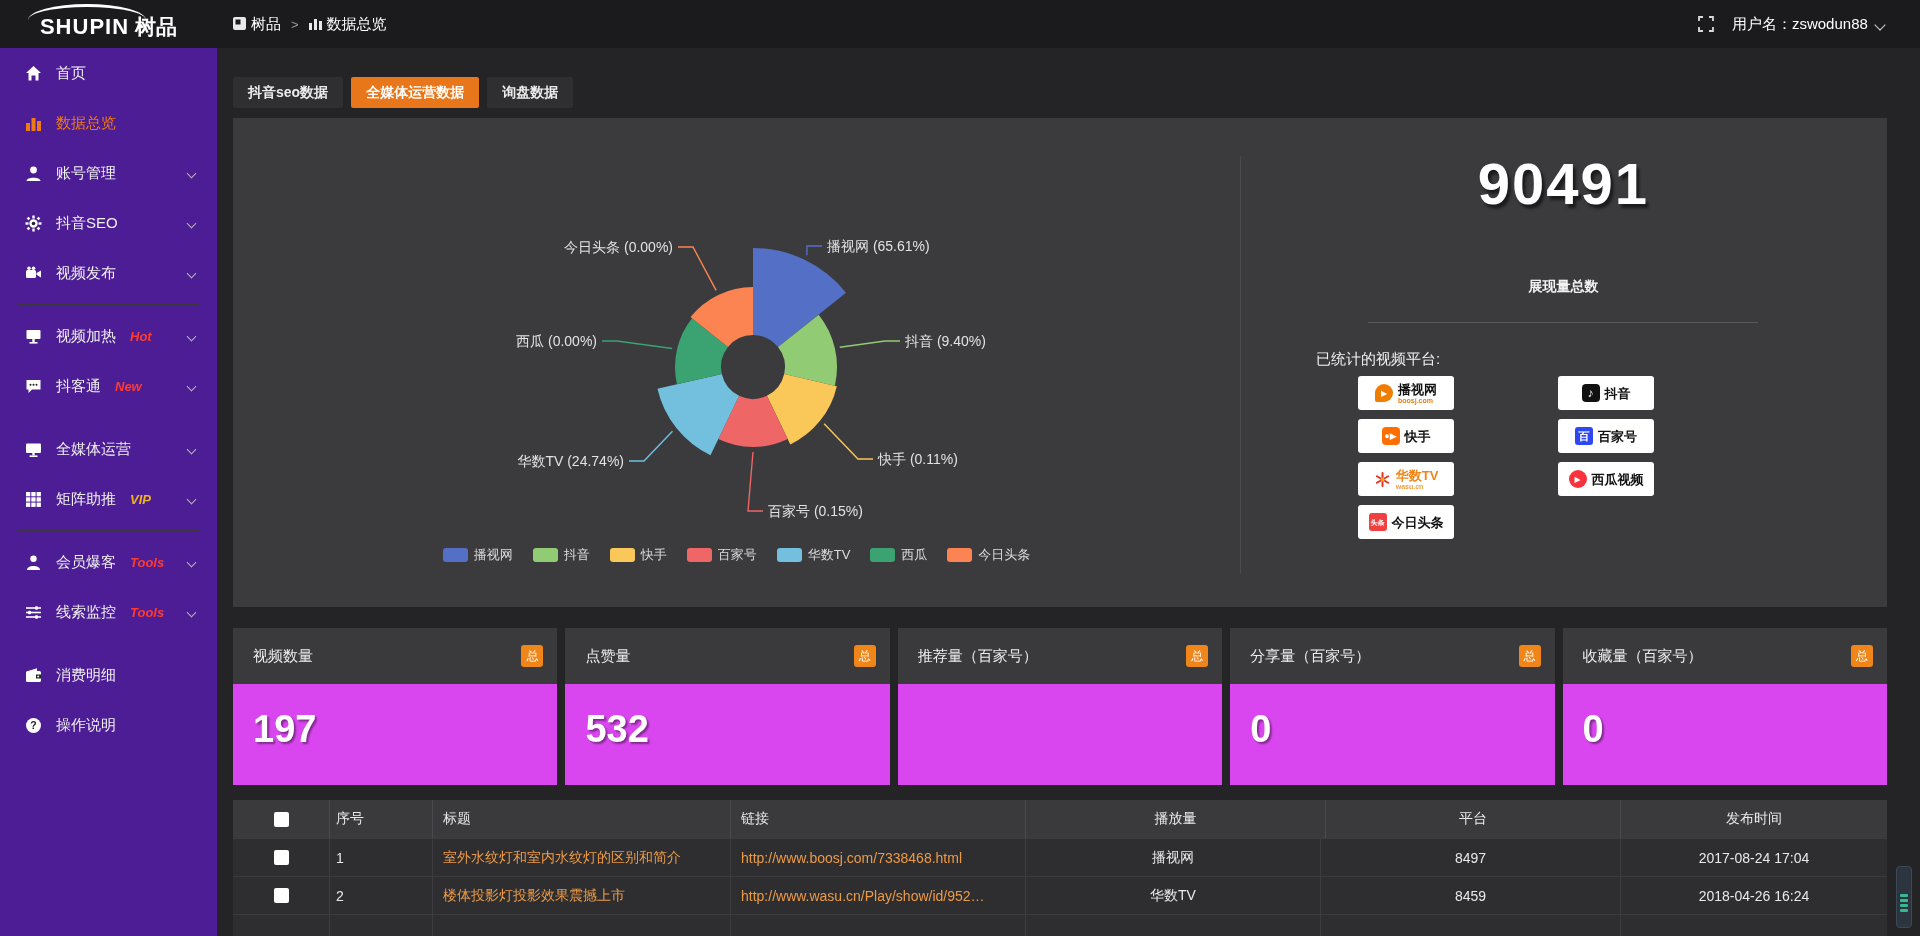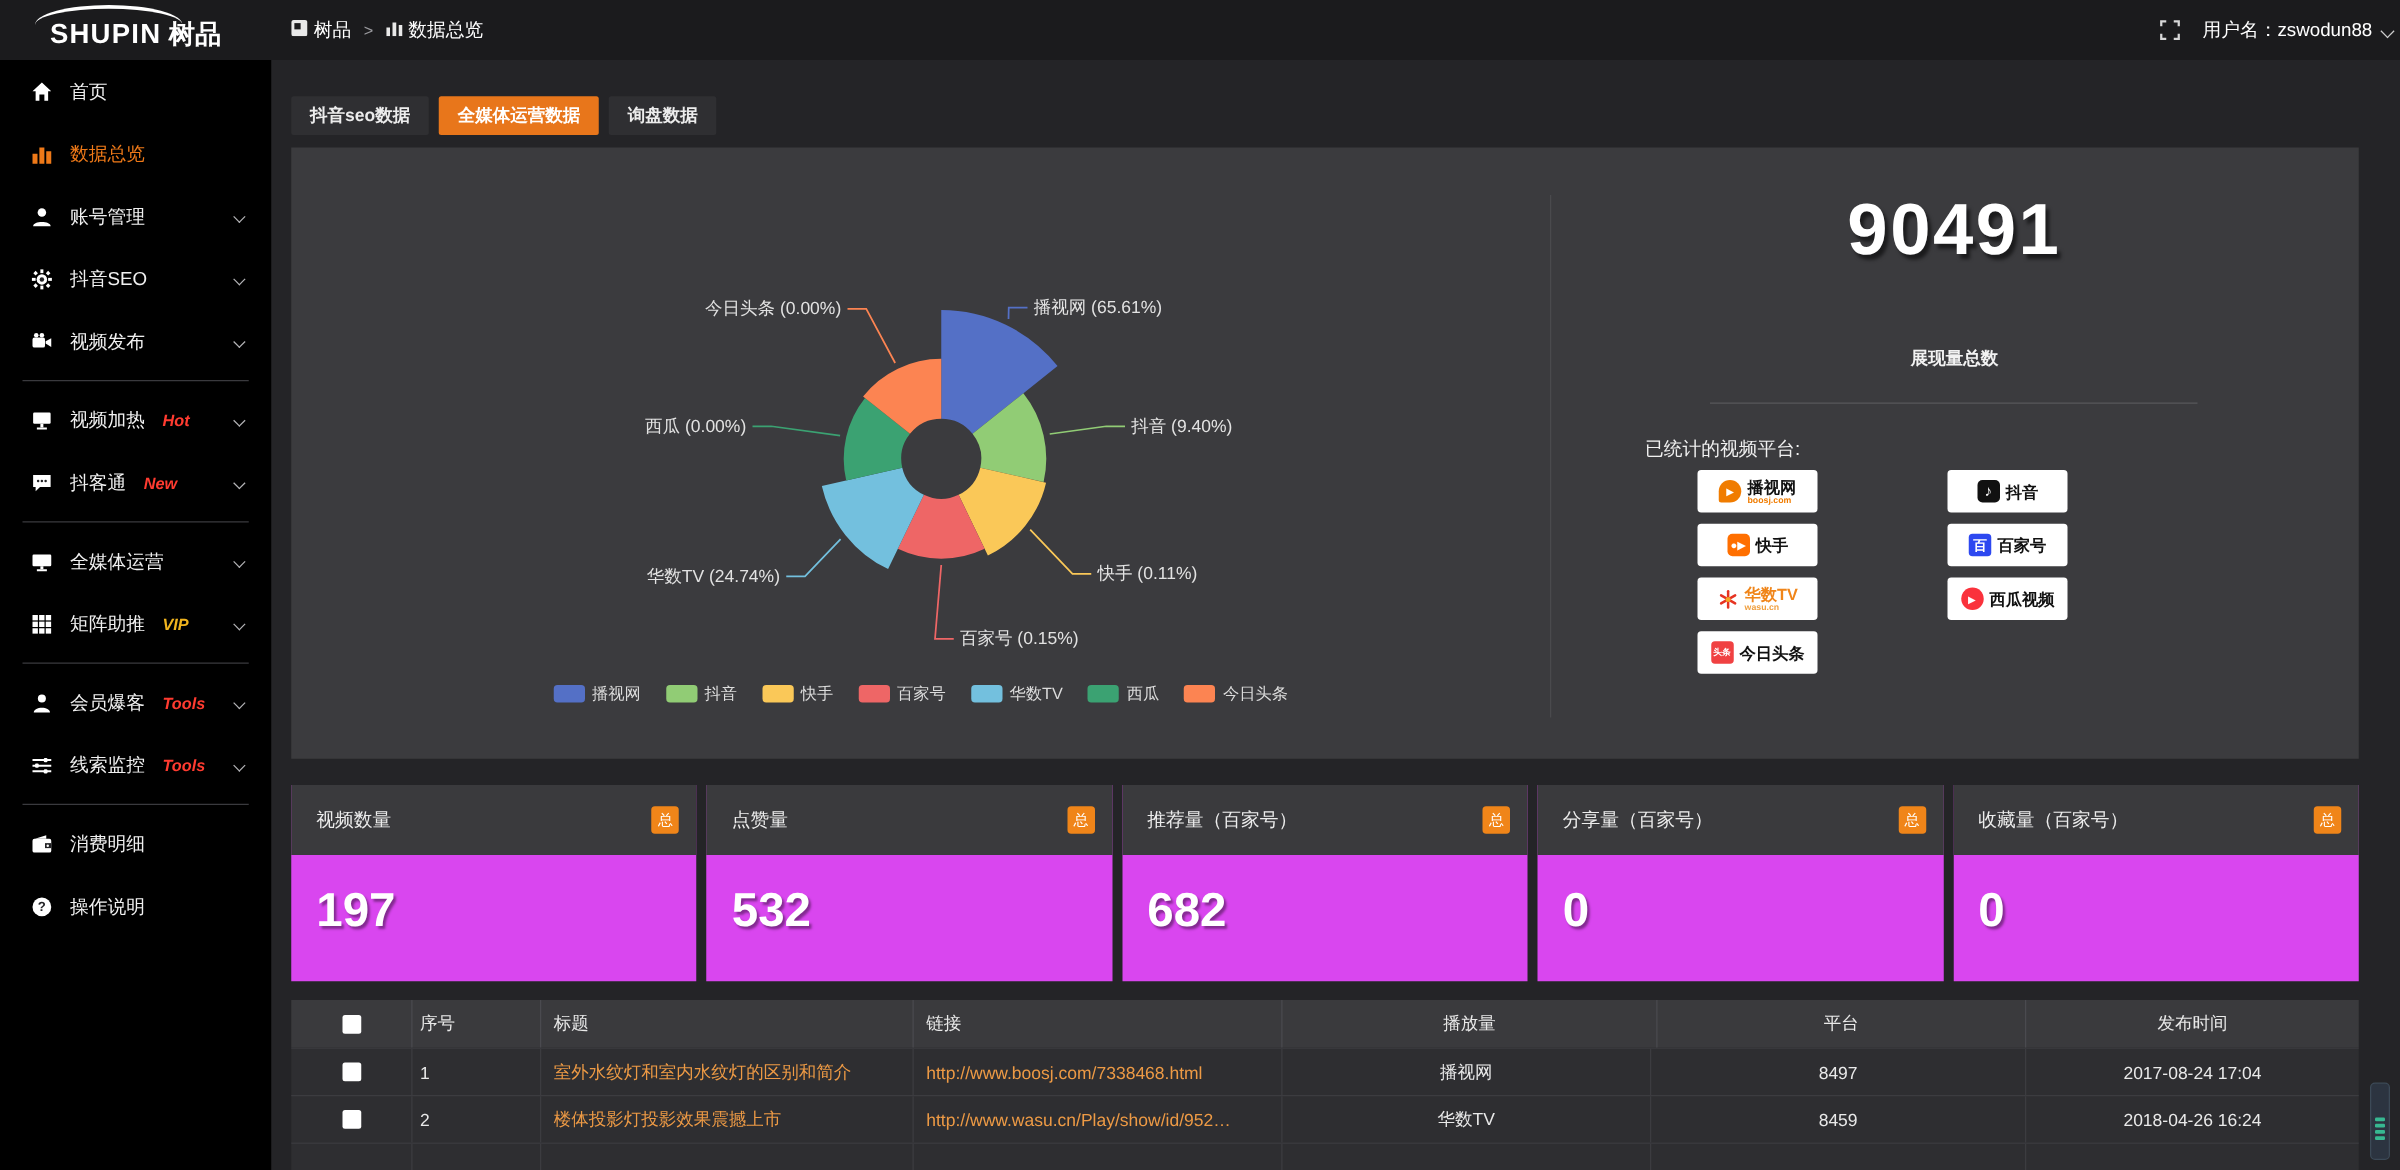--- a/index.html
+++ b/index.html
@@ -11,27 +11,27 @@
   #topbar { position:absolute; left:0; top:0; width:1920px; height:48px; background:#1b1b1d;
     display:flex; align-items:center; z-index:5; }
   #logo { width:217px; height:48px; display:flex; align-items:center; justify-content:center; gap:6px; }
   #logo .arc { position:absolute; left:28px; top:4px; width:118px; height:16px;
     border-top:3px solid #fff; border-radius:50%/100% 100% 0 0; }
   #logo .en { color:#fff; font-size:22px; font-weight:800; letter-spacing:1px; margin-top:6px; }
   #logo .cn { color:#fff; font-size:21px; font-weight:800; margin-top:6px; }
   #breadcrumb { display:flex; align-items:center; gap:8px; margin-left:16px; color:#fff; font-size:15px; }
   #breadcrumb .sep { color:#9a9a9e; font-size:13px; margin:0 2px; }
   .bc-item { display:flex; align-items:center; gap:5px; cursor:pointer; }
-  #topbar-right { margin-left:auto; display:flex; align-items:center; gap:18px; padding-right:6px; color:#fff; font-size:15px; }
+  #topbar-right { margin-left:auto; display:flex; align-items:center; gap:18px; padding-right:36px; color:#fff; font-size:15px; }
   .fs-icon svg { display:block; }
   .chev { display:inline-block; width:8px; height:8px; border-right:1.6px solid #cfcfcf;
     border-bottom:1.6px solid #cfcfcf; transform:rotate(45deg); margin-left:4px; margin-top:-3px; }
 
   
-  #sidebar { position:absolute; left:0; top:48px; width:217px; height:888px; background:#000000;text-align:center; }
+  #sidebar { position:absolute; left:0; top:48px; width:217px; height:888px; background:#4c1d95;text-align:center; }
   .side-item { position:relative; height:50px; display:flex; align-items:center; padding-left:24px;
     color:#f0f0f0; font-size:15px; cursor:pointer; }
   .side-item .s-icon { width:18px; height:18px; margin-right:14px; display:flex; align-items:center; justify-content:center; }
   .side-item.active { color:#ee7918; }
   .side-item .s-badge { font-style:italic; font-weight:bold; font-size:13px; margin-left:14px; }
   .side-item .s-chev { position:absolute; right:22px; top:22px; width:7px; height:7px;
     border-right:1.5px solid #b5b5b8; border-bottom:1.5px solid #b5b5b8; transform:rotate(45deg); }
   .side-div { height:1px; background:#3a3a3e; margin:6px 18px; }
 
   
@@ -478,21 +478,20 @@
             <span class="card-label">点赞量</span>
             <span class="card-badge">总</span>
           </div>
           <div class="card-value">532</div>
         </div>
         <div class="card">
           <div class="card-head">
             <span class="card-label">推荐量（百家号）</span>
             <span class="card-badge">总</span>
           </div>
-          <div class="card-value">682</div>
         </div>
         <div class="card">
           <div class="card-head">
             <span class="card-label">分享量（百家号）</span>
             <span class="card-badge">总</span>
           </div>
           <div class="card-value">0</div>
         </div>
         <div class="card">
           <div class="card-head">

